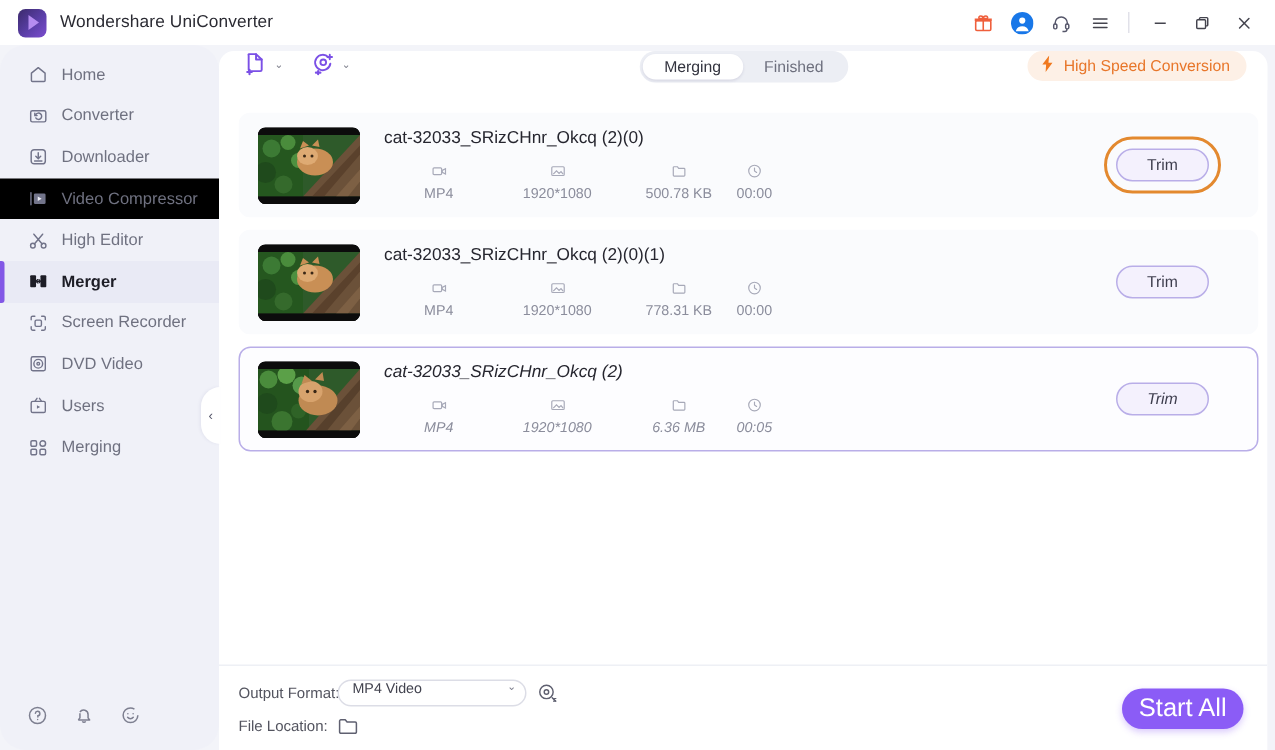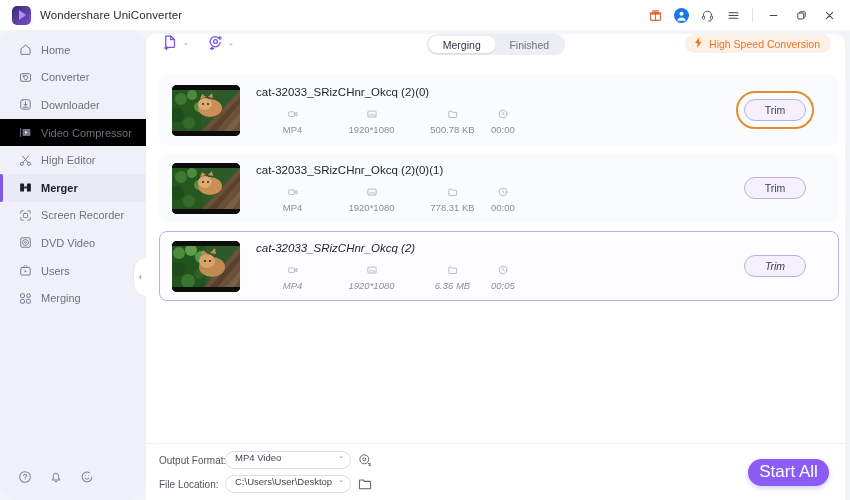--- a/index.html
+++ b/index.html
@@ -791,24 +791,20 @@
                 <svg width="14" height="14" viewBox="0 0 16 16" fill="none" stroke="currentColor" stroke-width="1.1">
                   <circle cx="7.2" cy="7.2" r="5.1"></circle>
                     <circle cx="7.2" cy="7.2" r="1.7"></circle>
                   <path d="M11.6 11.6l2.4 2.4" stroke-linecap="round"></path>
                   <path d="M12.6 12.2h1.8M12.6 14.2h1.8" stroke-width=".9" stroke-linecap="round"></path>
                 </svg>
               </span>
             </div>
             <div class="frow">
               <span class="flabel">File Location:</span>
-              <span class="fselect">
-                <span class="v">C:\Users\User\Desktop</span>
-                <span class="cv">⌄</span>
-              </span>
               <span class="ficon">
                 <svg width="14" height="14" viewBox="0 0 16 16" fill="none" stroke="currentColor" stroke-width="1.15" stroke-linejoin="round">
                   <path d="M1.6 12.6V4.2a.9.9 0 0 1 .9-.9h3.4l1.4 1.7h6.2a.9.9 0 0 1 .9.9v6.7a.9.9 0 0 1-.9.9H2.5a.9.9 0 0 1-.9-.9z"></path>
                 </svg>
               </span>
             </div>
           </div>
           <div class="start-all">Start All</div>
         </div>
 

